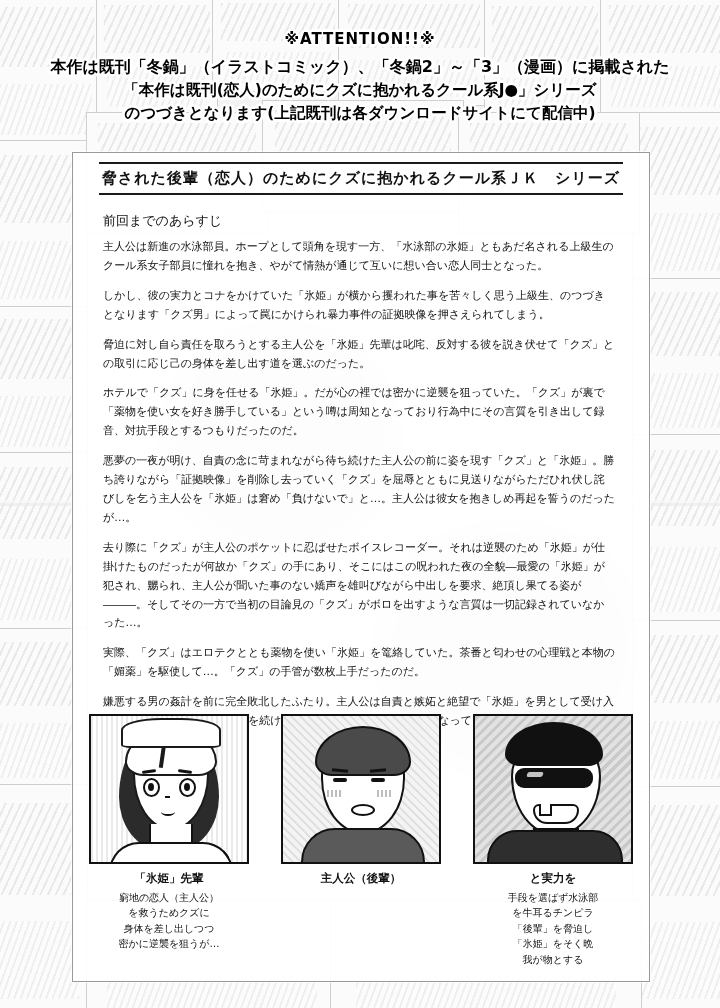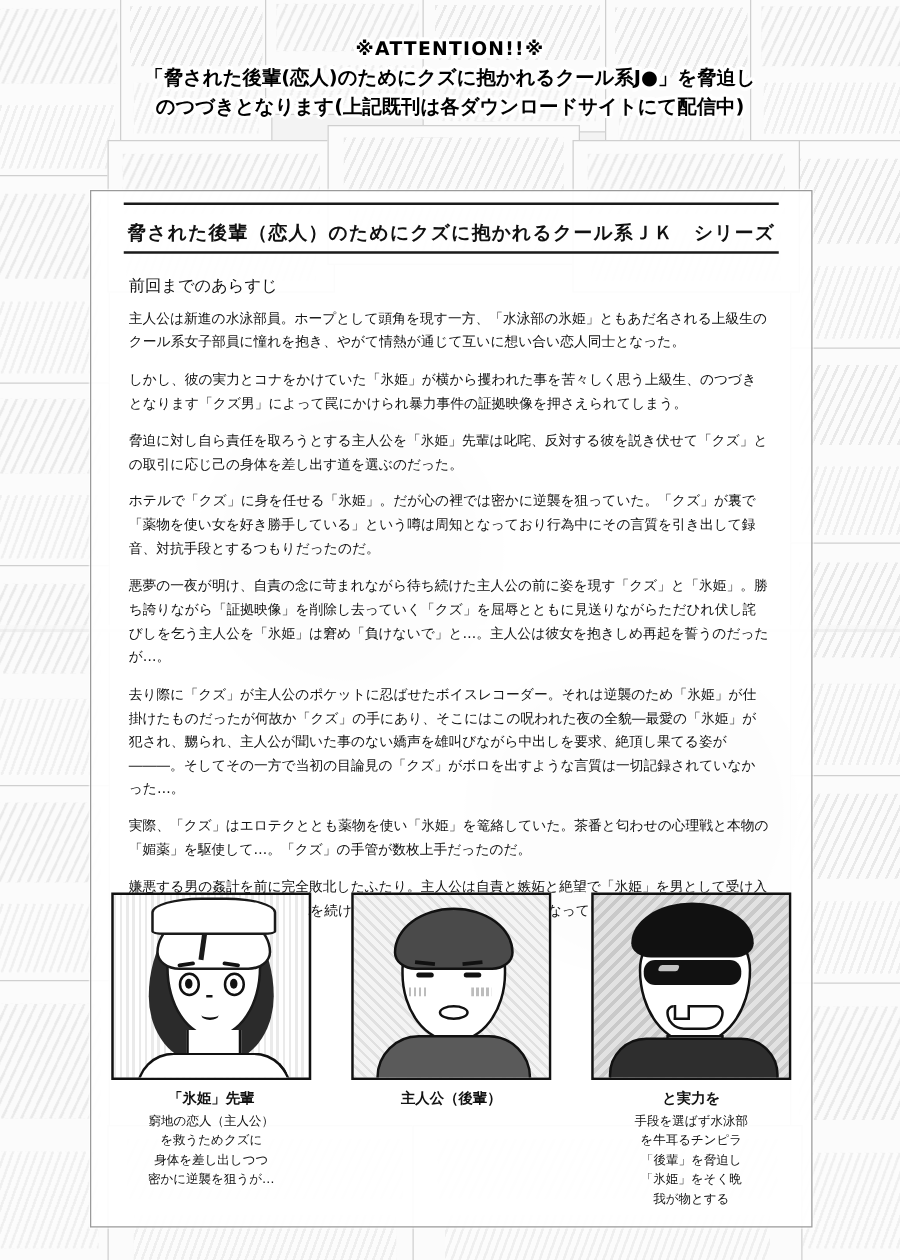--- a/index.html
+++ b/index.html
@@ -86,21 +86,21 @@
     z-index:4;
     overflow:hidden;
   }
   .panel-title{
     position:relative;
     margin:12px 26px 0 26px;
     text-align:center;
     font-weight:bold;
     font-size:15px;
     color:#111;
-    padding:12px 0 6px 0;
+    padding:4px 0 6px 0;
     letter-spacing:1px;
   }
   .panel-title .rule{
     position:absolute;left:0;right:0;height:2px;background:#1a1a1a;
   }
   .panel-title .rule.top{top:-3px;}
   .panel-title .rule.bot{bottom:-1px;}
 
   .sub-head{
     margin:18px 0 8px 30px;
@@ -288,21 +288,22 @@
   <div class="cell" style="left:86px;top:900px;width:250px;height:120px;"></div>
   <div class="cell" style="left:330px;top:900px;width:310px;height:120px;"></div>
   <div class="strip" style="left:0;top:500px;width:720px;height:6px;"></div>
   <div class="blob" style="left:150px;top:320px;width:260px;height:240px;"></div>
   <div class="blob" style="left:360px;top:520px;width:300px;height:260px;"></div>
   <div class="wm" style="left:440px;top:640px;font-size:26px;">＋他一編</div>
 </div>
 
 <div class="header">
   <div class="line l0">※ATTENTION!!※</div>
-  <div class="line l2">「脅された後輩(恋人)のためにクズに抱かれるクール系J●」を脅迫し</div>
+  <div class="line l1">本作は既刊「冬鍋」（イラストコミック）、「冬鍋2」～「3」（漫画）に掲載された</div>
+  <div class="line l2">「本作は既刊(恋人)のためにクズに抱かれるクール系J●」シリーズ</div>
   <div class="line l3">のつづきとなります(上記既刊は各ダウンロードサイトにて配信中)</div>
 </div>
 
 <div class="panel">
 
   <div class="panel-title">
     <span class="rule top"></span>
     <span>脅された後輩（恋人）のためにクズに抱かれるクール系ＪＫ　シリーズ</span>
     <span class="rule bot"></span>
   </div>

